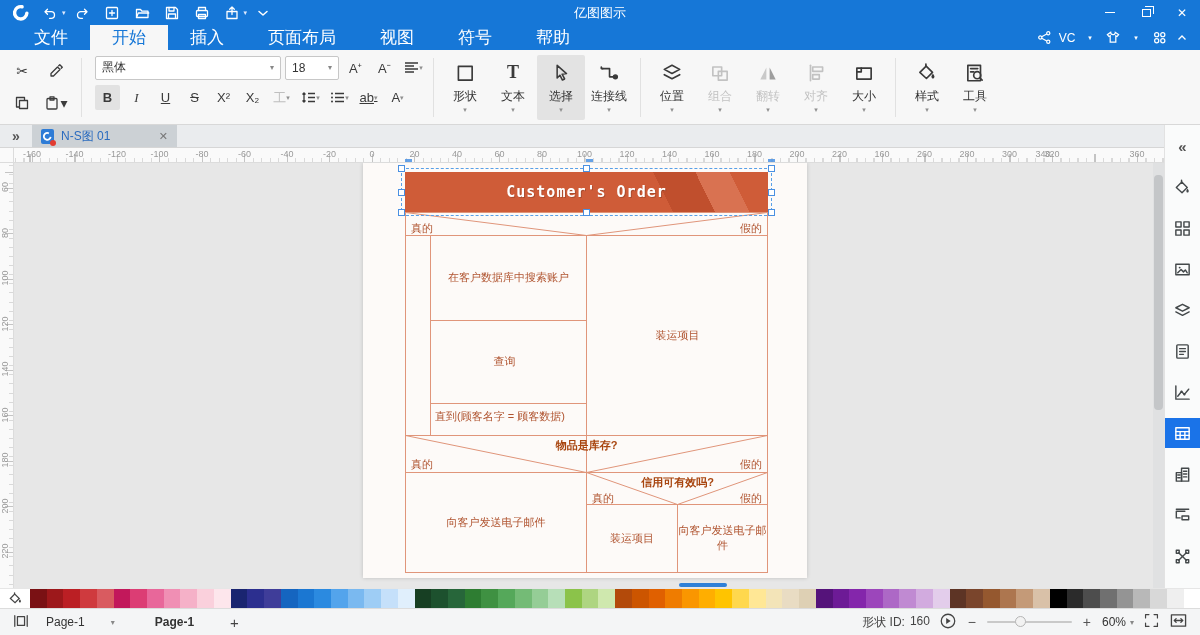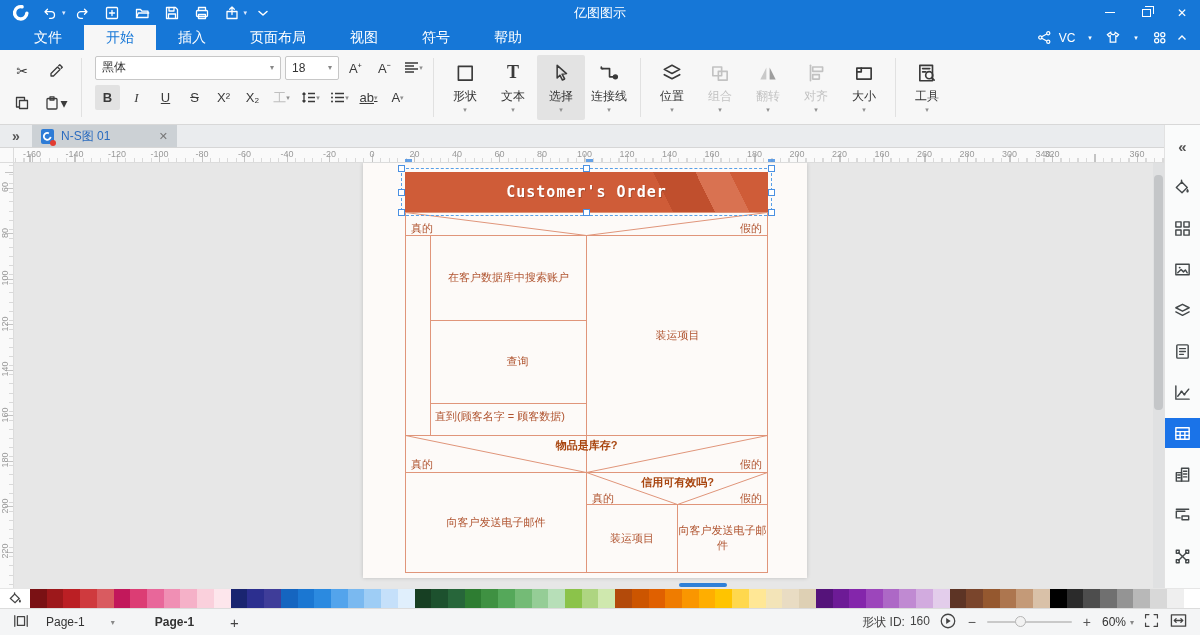--- a/index.html
+++ b/index.html
@@ -15,21 +15,21 @@
 .qa .drop{font-size:7px;color:#dfeafe;margin-left:-4px}
 .app-title{position:absolute;left:0;right:0;top:0;height:25px;display:flex;align-items:center;justify-content:center;font-size:13px;pointer-events:none}
 .win-controls{position:absolute;right:0;top:0;height:25px;display:flex}
 .win-btn{width:36px;height:25px;display:flex;align-items:center;justify-content:center;color:#fff;font-size:12px}
 .min-glyph{width:10px;height:1.5px;background:#fff}
 .restore-glyph{width:9px;height:8px;border:1.2px solid #fff;position:relative}
 .restore-glyph:before{content:"";position:absolute;left:2px;top:-4px;width:8px;height:7px;border:1.2px solid #fff;border-bottom:none;border-left:none}
 
 
 .menurow{position:absolute;top:25px;left:0;right:0;height:25px;background:var(--titlebar-blue,#1677d7);display:flex;align-items:stretch;padding-left:12px}
-.menu-tab{height:25px;display:flex;align-items:center;padding:0 22px;font-size:14px;color:#fff;cursor:default}
+.menu-tab{height:25px;display:flex;align-items:center;padding:0 22px;font-size:17px;color:#fff;cursor:default}
 .menu-tab.active{background:#f7f7f7;color:var(--titlebar-blue,#1677d7)}
 .menurow-right{position:absolute;right:8px;top:0;height:25px;display:flex;align-items:center;gap:3px;color:#fff}
 .mi{height:21px;min-width:20px;display:flex;align-items:center;justify-content:center;font-size:12px}
 .mi svg{stroke:#fff;fill:none;stroke-width:1.3}
 
 
 .ribbon{position:absolute;top:50px;left:0;right:0;height:75px;background:#f7f7f7;border-bottom:1px solid #d8d8d8;display:flex;align-items:stretch;padding:5px 2px 4px 6px}
 .vdiv{width:1px;background:#e1e1e1;margin:3px 7px}
 .clip-group{display:grid;grid-template-columns:32px 36px;grid-template-rows:32px 32px;align-items:center;justify-items:center}
 .tool16{width:26px;height:26px;display:flex;align-items:center;justify-content:center;border-radius:2px;color:#3c3c3c;font-size:14px}
@@ -400,20 +400,31 @@
             <path d="M3.5 9h4V5.5"></path>
           </svg>
         </span>
       <span class="blabel">大小</span>
         <span class="bdrop">▾</span>
     </div>
     <div class="vdiv"></div>
     <div class="big-btn">
       <span class="bicon">
           <svg width="22" height="22" viewBox="0 0 20 20">
+            <path d="M9 3.5 15 9.5 9.5 15 3.5 9.5 9 4z"></path>
+            <path d="M9 3.5V1.8"></path>
+            <path d="M16.8 13.2c0 1-.8 1.9-1.4 1.9s-1.4-.9-1.4-1.9 1.4-2.6 1.4-2.6 1.4 1.6 1.4 2.6z" fill="#3a3a3a" stroke="none"></path>
+          </svg>
+        </span>
+      <span class="blabel">样式</span>
+        <span class="bdrop">▾</span>
+    </div>
+    <div class="big-btn">
+      <span class="bicon">
+          <svg width="22" height="22" viewBox="0 0 20 20">
             <rect x="3.5" y="3" width="11.5" height="14"></rect>
             <path d="M6 6h6.5M6 9h3"></path>
             <circle cx="12" cy="12" r="3.2"></circle>
             <path d="M14.3 14.3 16.5 16.5"></path>
           </svg>
         </span>
       <span class="blabel">工具</span>
         <span class="bdrop">▾</span>
     </div>
   </div>
@@ -509,21 +520,21 @@
       <div class="handle" style="left:-7px;top:17px"></div>
       <div class="handle" style="left:363px;top:17px"></div>
       <div class="handle" style="left:-7px;top:37px"></div>
       <div class="handle" style="left:178px;top:37px"></div>
       <div class="handle" style="left:363px;top:37px"></div>
 
       <div class="lbl" style="left:6px;top:50px">真的</div>
       <div class="lbl" style="right:6px;top:50px">假的</div>
 
       <div class="cell" style="left:25px;top:63px;width:157px;height:85px">在客户数据库中搜索账户</div>
-      <div class="cell" style="left:34px;top:148px;width:157px;height:83px">查询</div>
+      <div class="cell" style="left:21px;top:148px;width:157px;height:83px">查询</div>
       <div class="lbl" style="left:30px;top:238px">直到(顾客名字 = 顾客数据)</div>
       <div class="cell" style="left:182px;top:63px;width:181px;height:200px">装运项目</div>
 
       <div class="lbl strong" style="left:0;top:267px;width:363px;text-align:center">物品是库存?</div>
       <div class="lbl" style="left:6px;top:286px">真的</div>
       <div class="lbl" style="right:6px;top:286px">假的</div>
       <div class="cell" style="left:0;top:300px;width:182px;height:100px">向客户发送电子邮件</div>
 
       <div class="lbl strong" style="left:182px;top:304px;width:181px;text-align:center">信用可有效吗?</div>
       <div class="lbl" style="left:187px;top:320px">真的</div>

